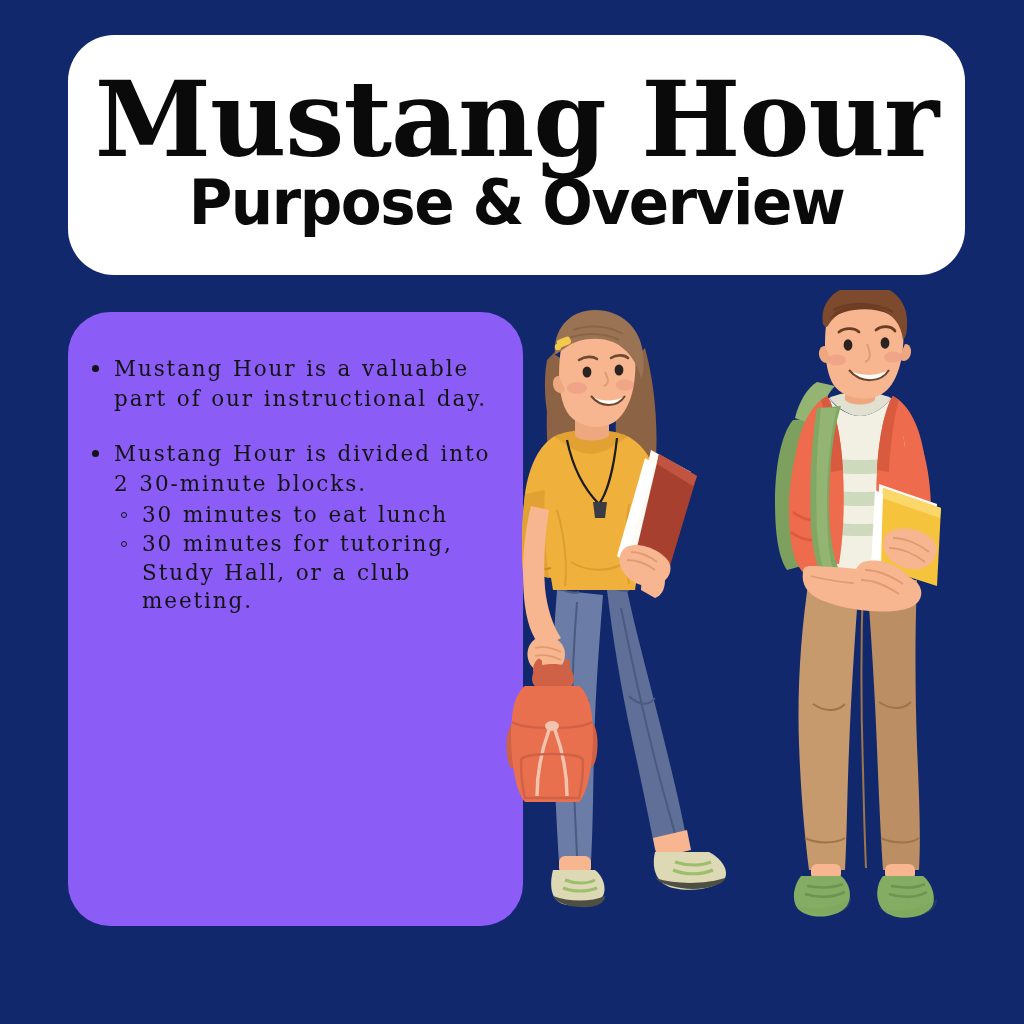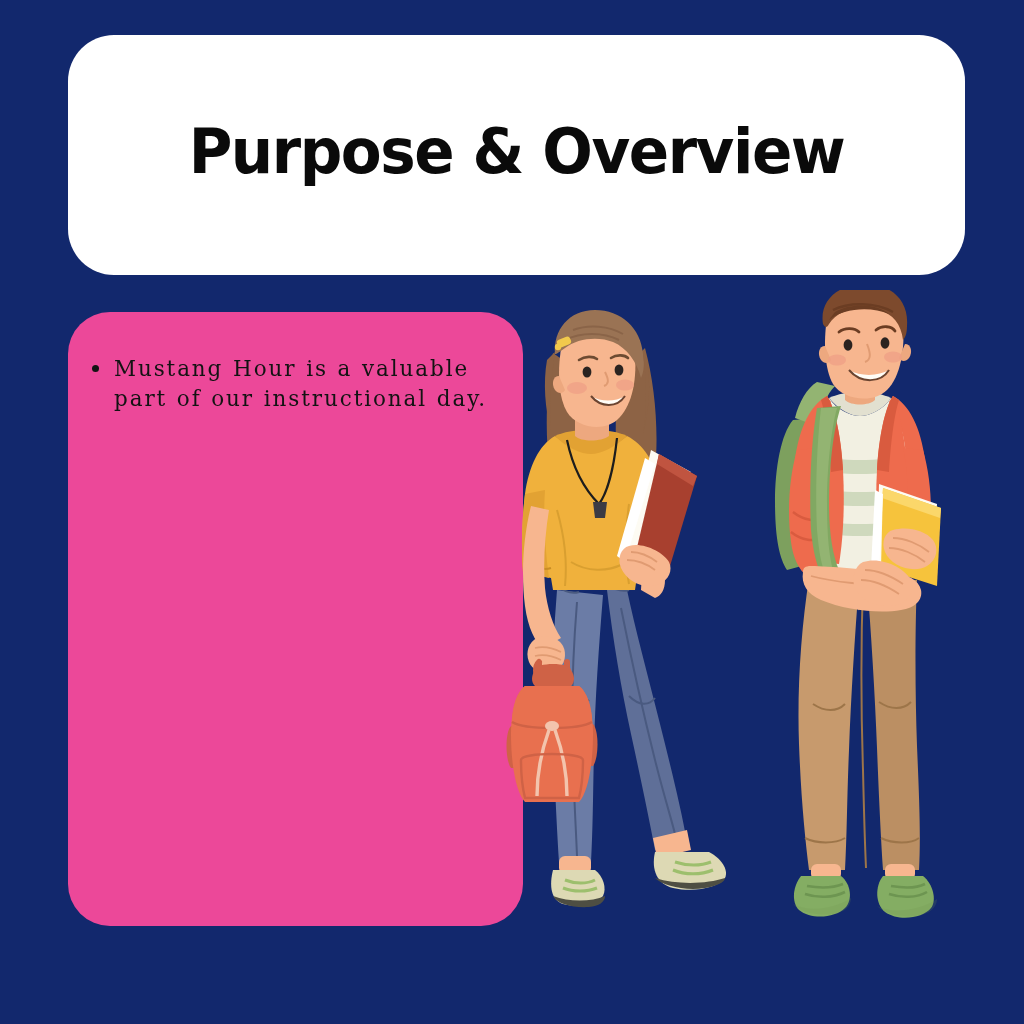--- a/index.html
+++ b/index.html
@@ -37,21 +37,21 @@
     color:#0a0a0a;
     letter-spacing:-1.5px;
     white-space:nowrap;
     margin:2px 0 0 0;
     transform:scaleX(0.96);
   }
 
   
   .body-card{
     position:absolute;left:68px;top:312px;width:455px;height:614px;
-    background:#ec4899;border-radius:42px;
+    background:#8b5cf6;border-radius:42px;
     box-sizing:border-box;
     padding:42px 18px 24px 16px;
     overflow:hidden;
   }
   ul.bullets{
     list-style:none;margin:0;padding:0;
   }
   ul.bullets > li{
     position:relative;
     padding-left:30px;
@@ -96,28 +96,40 @@
     position:absolute;left:495px;top:290px;width:529px;height:660px;
   }
   .students svg{display:block;}
 </style>
 </head>
 <body>
 
 <div id="stage">
 
   <div class="title-card">
+    <div class="title-main">Mustang Hour</div>
     <div class="title-sub">Purpose &amp; Overview</div>
   </div>
 
   <div class="body-card">
     <ul class="bullets">
       <li>
         <span>Mustang Hour is a valuable part of our instructional day.</span>
       </li>
+      <li>
+        <span>Mustang Hour is divided into 2 30-minute blocks.</span>
+        <ul class="sub">
+          <li>
+            <span>30 minutes to eat lunch</span>
+          </li>
+          <li>
+            <span>30 minutes for tutoring, Study Hall, or a club meeting.</span>
+          </li>
+        </ul>
+      </li>
     </ul>
   </div>
 
   <div class="students">
     <svg width="529" height="660" viewBox="0 0 529 660" xmlns="http://www.w3.org/2000/svg">
 
       <g>
 
         <path d="M58 63 C52 98 49 140 55 180 C59 206 66 225 74 238 C84 230 92 214 95 196 C99 168 97 120 99 92 Z" fill="#8d6345"></path>
         <path d="M150 58 C160 95 164 140 160 182 C157 208 150 228 142 241 C133 232 126 215 123 197 C119 168 122 118 120 88 Z" fill="#8d6345"></path>

